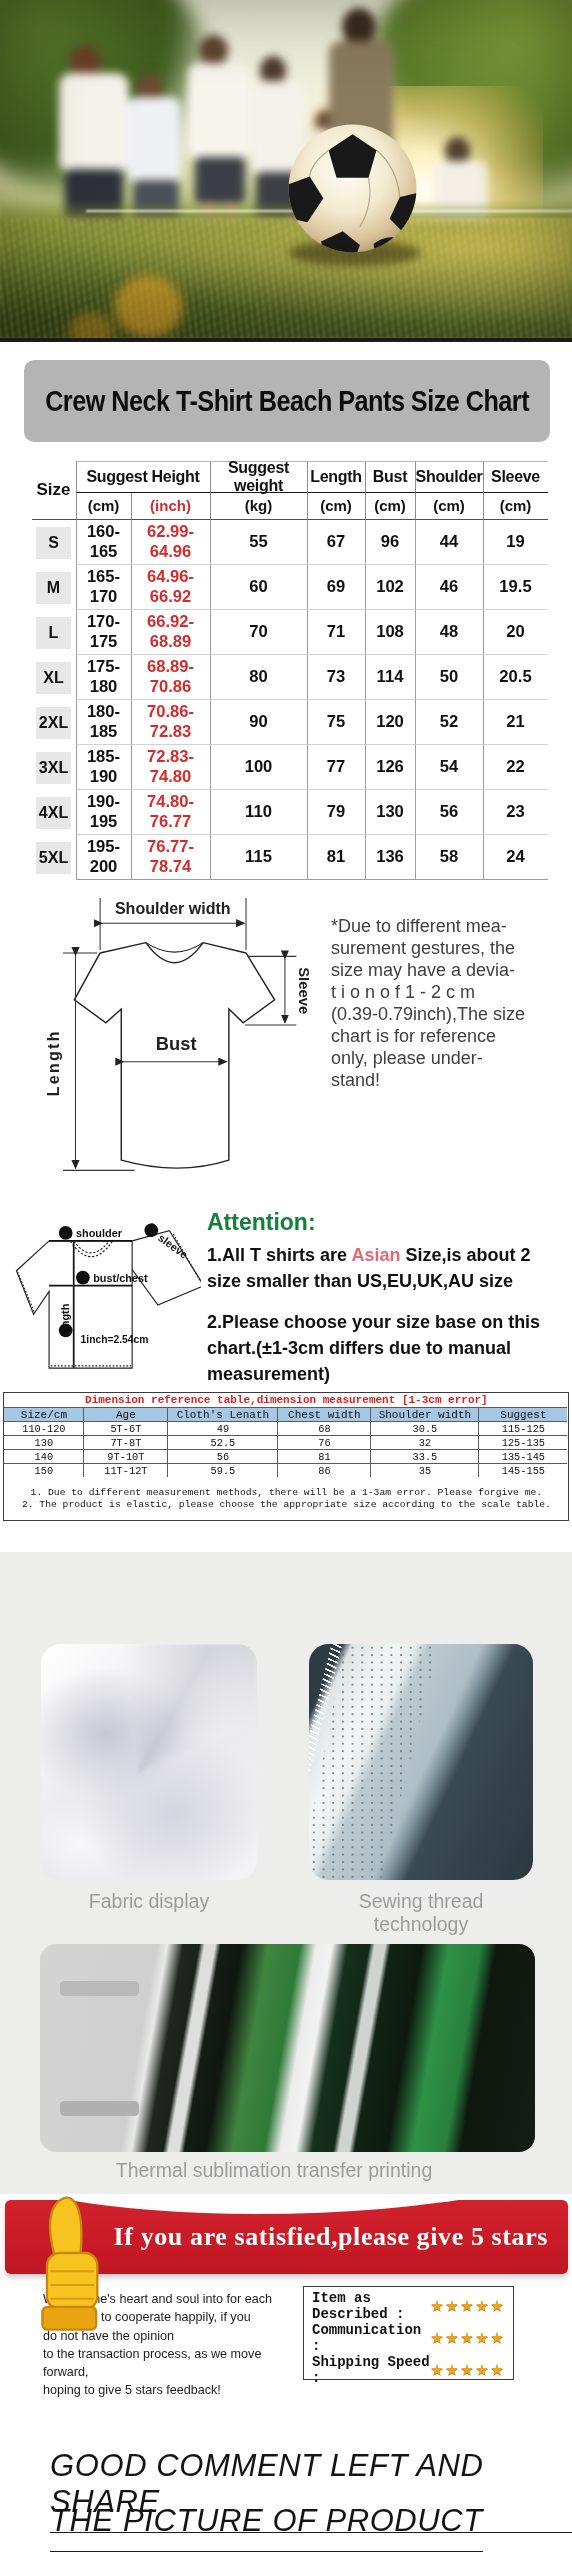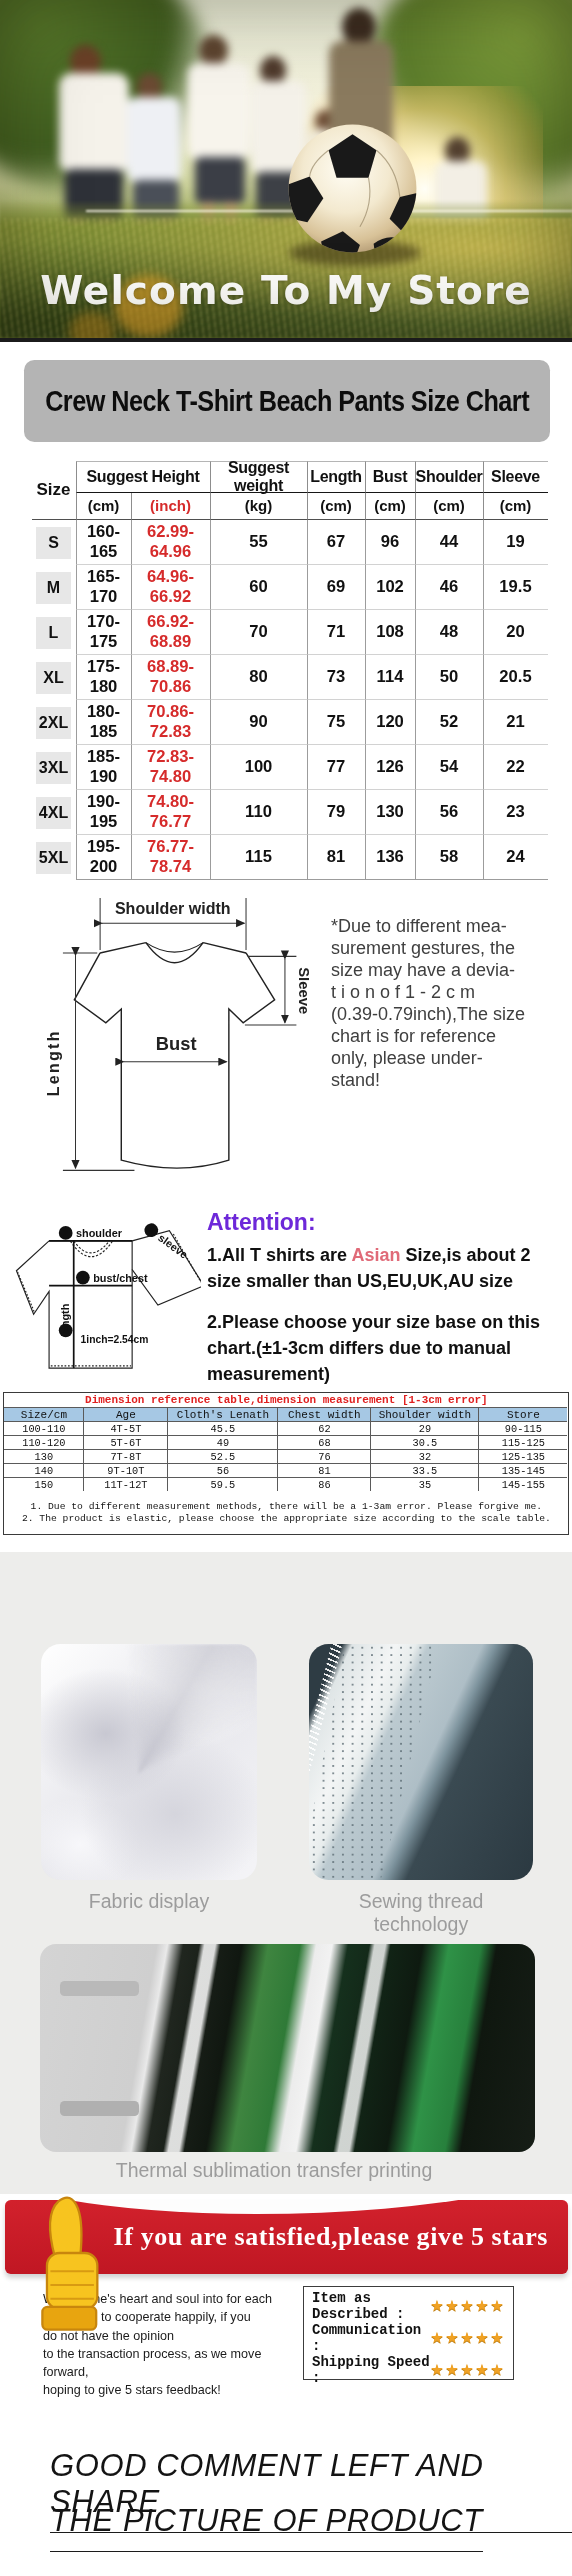--- a/index.html
+++ b/index.html
@@ -60,21 +60,21 @@
   
   #measure-svg{position:absolute;left:40px;top:890px;}
   #measure-svg text{font-family:"Liberation Sans",sans-serif;font-weight:bold;fill:#222;}
   #deviation{position:absolute;left:331px;top:915px;width:226px;font-size:18px;line-height:22px;
              color:#3f3f3f;font-weight:500;}
 
   
   #mini-svg{position:absolute;left:5.7px;top:1218px;}
   #mini-svg text{font-family:"Liberation Sans",sans-serif;font-weight:bold;fill:#111;}
   #attention{position:absolute;left:207px;top:1209px;width:350px;}
-  #attention h3{margin:0 0 5.7px 0;font-size:23px;color:#6d28d9;}
+  #attention h3{margin:0 0 5.7px 0;font-size:23px;color:#15803d;}
   #attention p{margin:0 0 15px 0;font-size:18px;font-weight:bold;line-height:26px;color:#101010;}
   .asian{color:#e06a78;}
 
   
   #kids-box{position:absolute;left:3.4px;top:1392px;width:564px;border:1.1px solid #3a3a3a;background:#fff;
             font-family:"Liberation Mono",monospace;}
   #kids-title{height:13.7px;display:flex;align-items:center;justify-content:center;color:#e02020;
               font-weight:bold;font-size:11px;text-align:right;}
   .krow{display:grid;grid-template-columns:79px 84px 110px 93px 108px 89px;}
   .krow div{display:flex;align-items:center;justify-content:center;font-size:10.3px;
@@ -219,21 +219,20 @@
         <polygon points="113,18 155,46 141,94 85,94 71,46"></polygon>
         <polygon points="-6,108 38,92 62,130 34,172 -12,162"></polygon>
         <polygon points="196,128 238,118 250,170 208,196 178,166"></polygon>
         <polygon points="58,206 96,188 126,212 112,250 66,246"></polygon>
         <path d="M150,210 q20,-16 44,-10 l8,30 -48,8 z"></path>
       </g>
       <g stroke="#8a7a58" stroke-width="2" fill="none" opacity=".6" clip-path="url(#ballClip)">
         <path d="M71,46 Q40,70 38,92 M155,46 Q190,75 196,128 M141,94 Q150,140 126,180"></path>
       </g>
     </svg>
-    <div id="welcome">Welcome To My Store</div>
     <div id="vignette"></div>
   </div>
   <div id="photo-edge"></div>
 
   <div id="title-box">
     <span>Crew Neck T-Shirt Beach Pants Size Chart</span>
   </div>
 
   <div id="size-table">
     <div class="c size-head">Size</div>
@@ -421,29 +420,21 @@
   </div>
 
   <div id="kids-box">
     <div id="kids-title">Dimension reference table,dimension measurement [1-3cm error]</div>
     <div class="krow khead">
       <div>Size/cm</div>
         <div>Age</div>
       <div>Cloth's Lenath</div>
         <div>Chest width</div>
       <div>Shoulder width</div>
-        <div>Store</div>
-    </div>
-    <div class="krow">
-      <div>100-110</div>
-        <div>4T-5T</div>
-        <div>45.5</div>
-      <div>62</div>
-        <div>29</div>
-        <div>90-115</div>
+        <div>Suggest</div>
     </div>
     <div class="krow">
       <div>110-120</div>
         <div>5T-6T</div>
         <div>49</div>
       <div>68</div>
         <div>30.5</div>
         <div>115-125</div>
     </div>
     <div class="krow">

